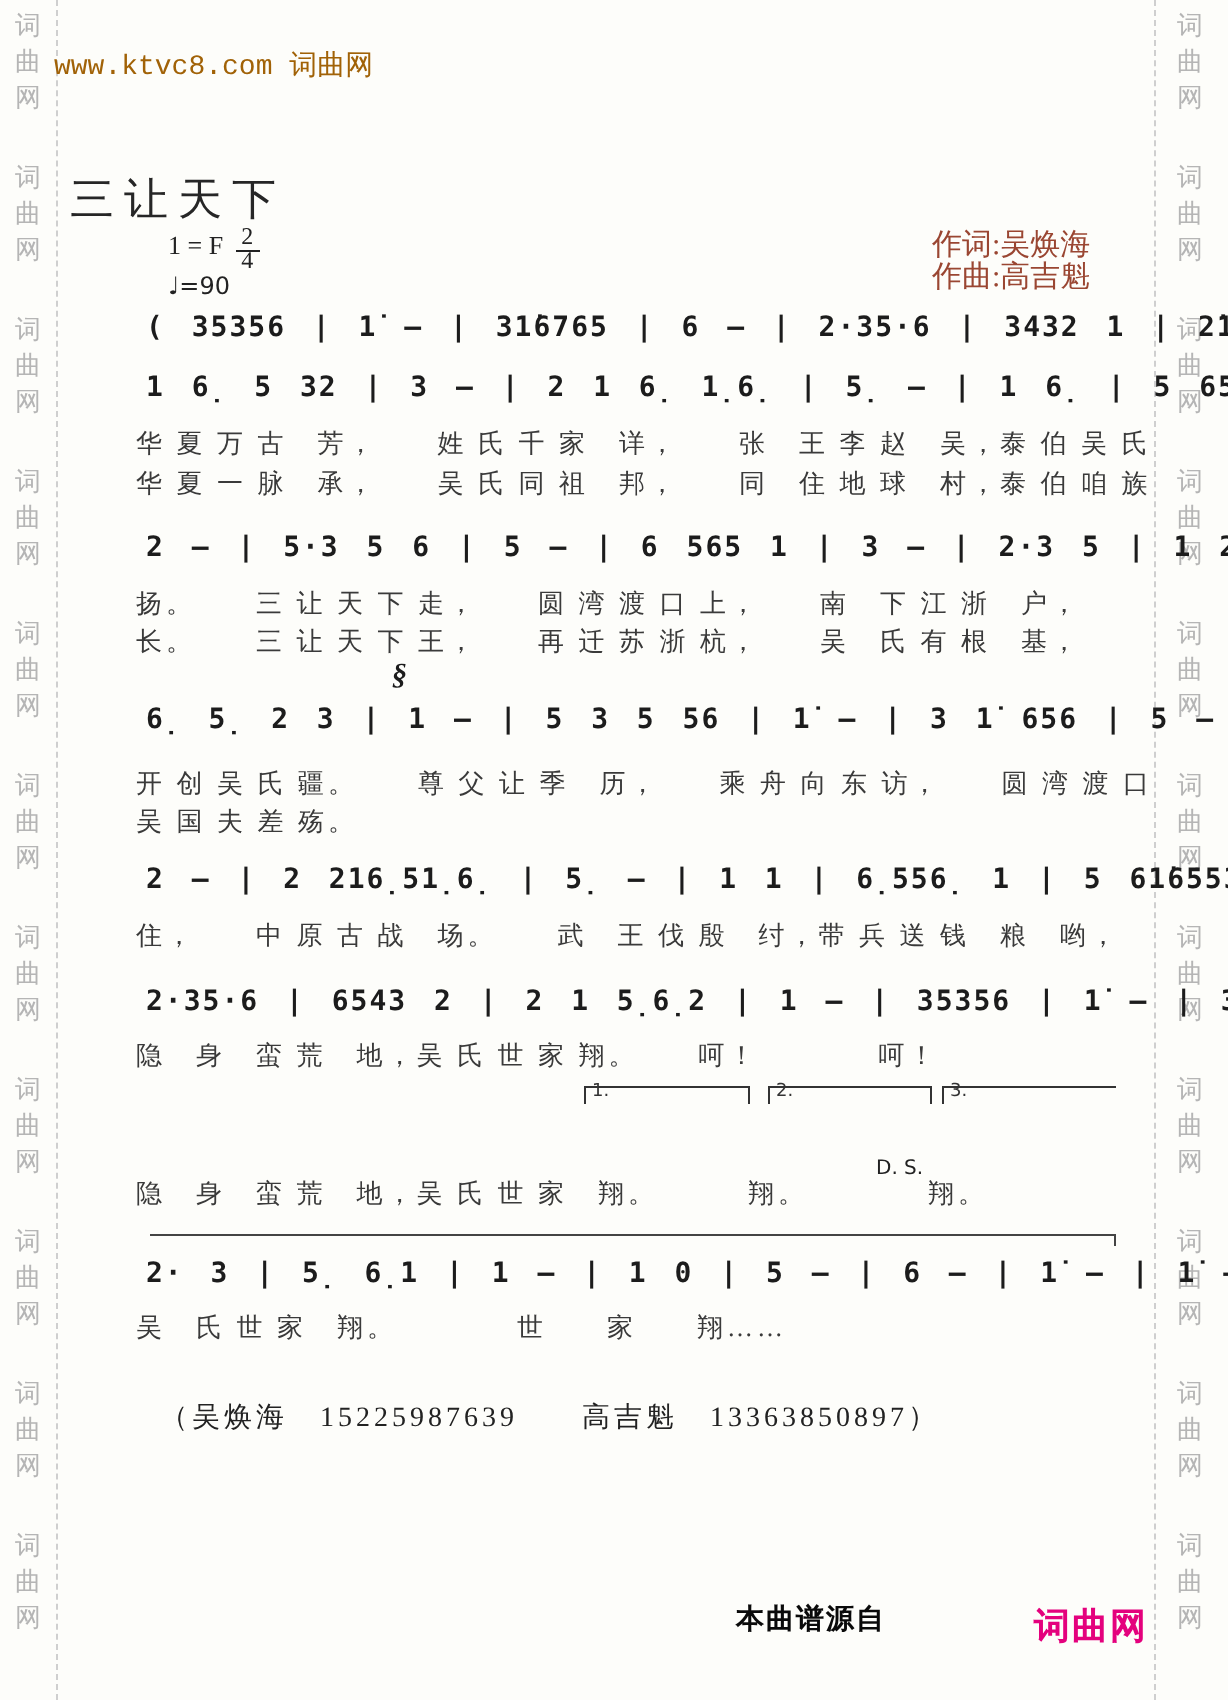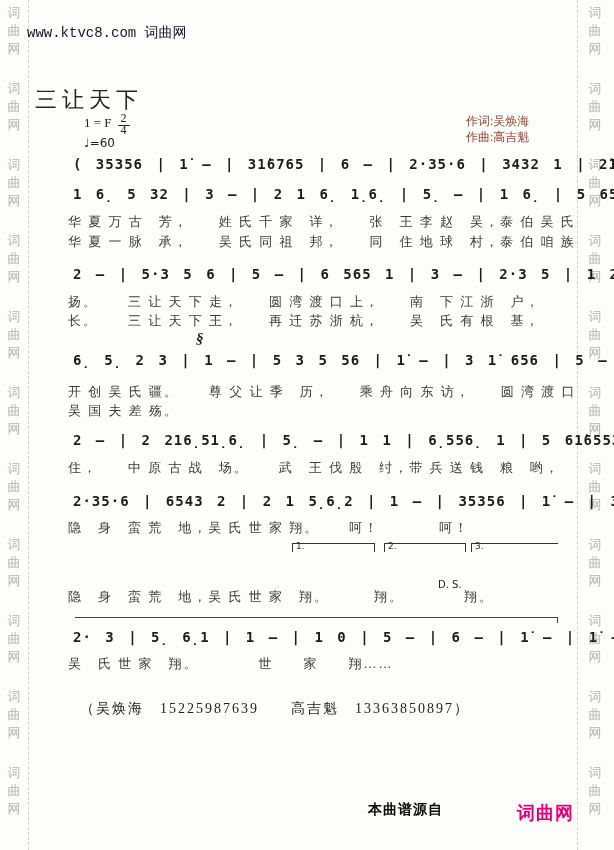--- a/index.html
+++ b/index.html
@@ -23,21 +23,21 @@
   .wm-gap{height:22px;}
   .dash-line{
     position:absolute;top:0;height:850px;width:0;
     border-left:1px dashed #cfcfcf;
   }
   .dash-left{left:28px;}
   .dash-right{left:577px;}
 
   .site-header{
     position:absolute;left:27px;top:24px;
-    color:#0f172a;font-size:14px;
+    color:#a16207;font-size:14px;
     font-family:"Liberation Mono", monospace;
     white-space:nowrap;
   }
   .page-title{
     position:absolute;left:35px;top:85px;width:540px;
     color:#262626;font-size:22px;
     letter-spacing:5px;
   }
   .key-sig{
     position:absolute;left:84px;top:112px;
@@ -49,21 +49,21 @@
     margin-left:6px;
   }
   .meter .num{border-bottom:1px solid #222;padding:0 3px;}
   .tempo{
     position:absolute;left:84px;top:136px;
     font-size:12px;color:#222;
     font-family:"DejaVu Sans", sans-serif;
   }
   .credit{
     position:absolute;left:466px;
-    font-size:12px;color:#9a4632;white-space:nowrap;
+    font-size:15px;color:#9a4632;white-space:nowrap;
   }
   .credit-lyricist{top:113px;}
   .credit-composer{top:129px;}
 
   .notation{
     position:absolute;left:73px;width:500px;
     font-family:"DejaVu Sans Mono", monospace;
     font-weight:700;font-size:14px;line-height:19px;
     color:#1c1c1c;letter-spacing:1px;word-spacing:4px;
     white-space:nowrap;
@@ -213,21 +213,21 @@
       <div class="wm-ch">网</div>
       <div class="wm-gap"></div>
     </div>
 
   <div class="site-header">www.ktvc8.com 词曲网</div>
   <div class="page-title">三让天下</div>
 
   <div class="key-sig">
     <span>1 = F</span><span class="meter"><span class="num">2</span><br><span>4</span></span>
   </div>
-  <div class="tempo">♩=60</div>
+  <div class="tempo">♩=90</div>
 
   <div class="credit credit-lyricist">作词:吴焕海</div>
   <div class="credit credit-composer">作曲:高吉魁</div>
 
   <div class="notation" style="top:155px">( 35356 | 1̇ – | 31̇6765 | 6 – | 2·35·6 | 3432 1 | 2̇1̇6561̇ | 1̇ – ) |</div>
 
   <div class="notation" style="top:185px">1 6̣ 5 32 | 3 – | 2 1 6̣ 1̣6̣ | 5̣ – | 1 6̣ | 5 65 3 | 2 216̣ 1 |</div>
   <div class="lyric" style="top:233px">华 夏 一 脉　承，　　吴 氏 同 祖　邦，　　同　住 地 球　村，泰 伯 咱 族</div>
   <div class="lyric" style="top:213px">华 夏 万 古　芳，　　姓 氏 千 家　详，　　张　王 李 赵　吴，泰 伯 吴 氏</div>
 

